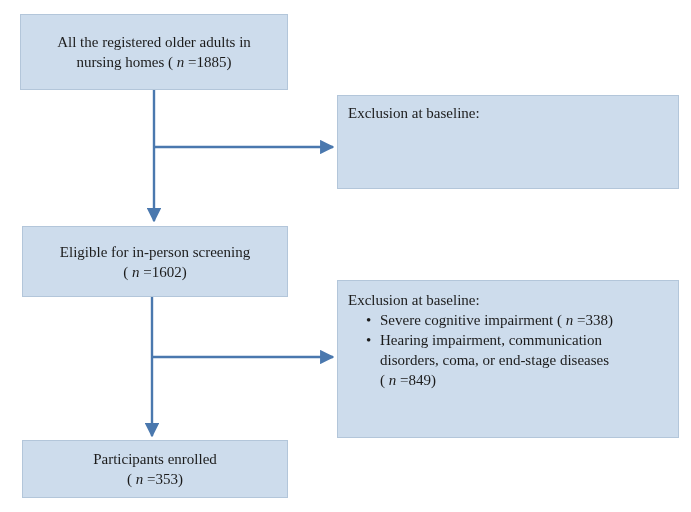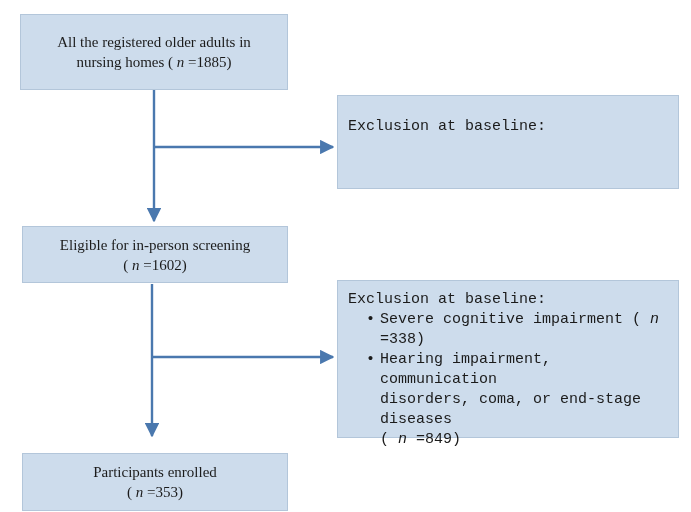--- a/index.html
+++ b/index.html
@@ -29,21 +29,21 @@
     font-size:15px;
     line-height:20px;
   }
   .box.center{
     display:flex;
     align-items:center;
     justify-content:center;
     text-align:center;
   }
   .txt{white-space:pre-line;}
-  .box.excl{padding:21px 8px 6px 10px;font-family:Liberation Mono, monospace;}
+  .box.excl{padding:7px 8px 6px 10px;}
   .excl-title{line-height:20px;}
   ul.bullets{
     margin:0;
     padding:0 0 0 18px;
     list-style:none;
   }
   ul.bullets li{
     position:relative;
     padding-left:14px;
     line-height:20px;
@@ -78,33 +78,33 @@
     <div class="txt">All the registered older adults in
 nursing homes ( <i>n</i> =1885)</div>
   </div>
 
   <div class="box excl" style="left:337px;top:95px;width:342px;height:94px">
     <div class="excl-title">Exclusion at baseline:</div>
     <ul class="bullets">
     </ul>
   </div>
 
-  <div class="box center" style="left:22px;top:226px;width:266px;height:57px">
+  <div class="box center" style="left:22px;top:226px;width:266px;height:71px">
     <div class="txt">Eligible for in-person screening
 ( <i>n</i> =1602)</div>
   </div>
 
   <div class="box excl" style="left:337px;top:280px;width:342px;height:158px;padding-top:9px">
     <div class="excl-title">Exclusion at baseline:</div>
     <ul class="bullets">
       <li>Severe cognitive impairment ( <i>n</i> =338)</li>
       <li>Hearing impairment, communication
 disorders, coma, or end-stage diseases
 ( <i>n</i> =849)</li>
     </ul>
   </div>
 
-  <div class="box center" style="left:22px;top:453px;width:266px;height:58px">
+  <div class="box center" style="left:22px;top:440px;width:266px;height:58px">
     <div class="txt">Participants enrolled
 ( <i>n</i> =353)</div>
   </div>
 
 </div>
 
 </body></html>

